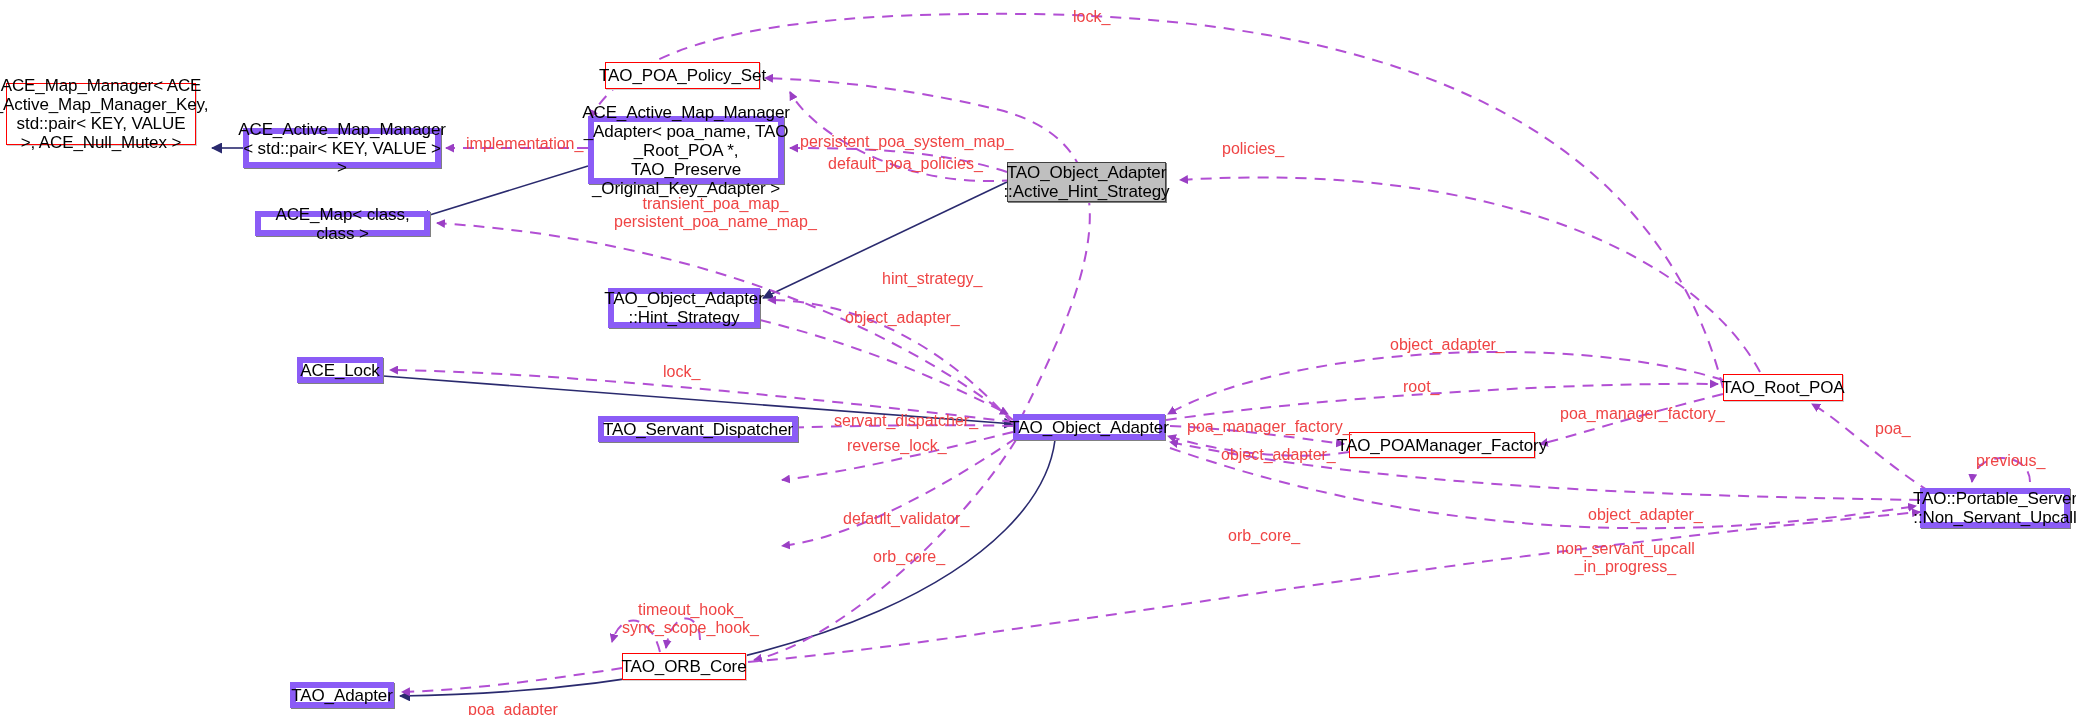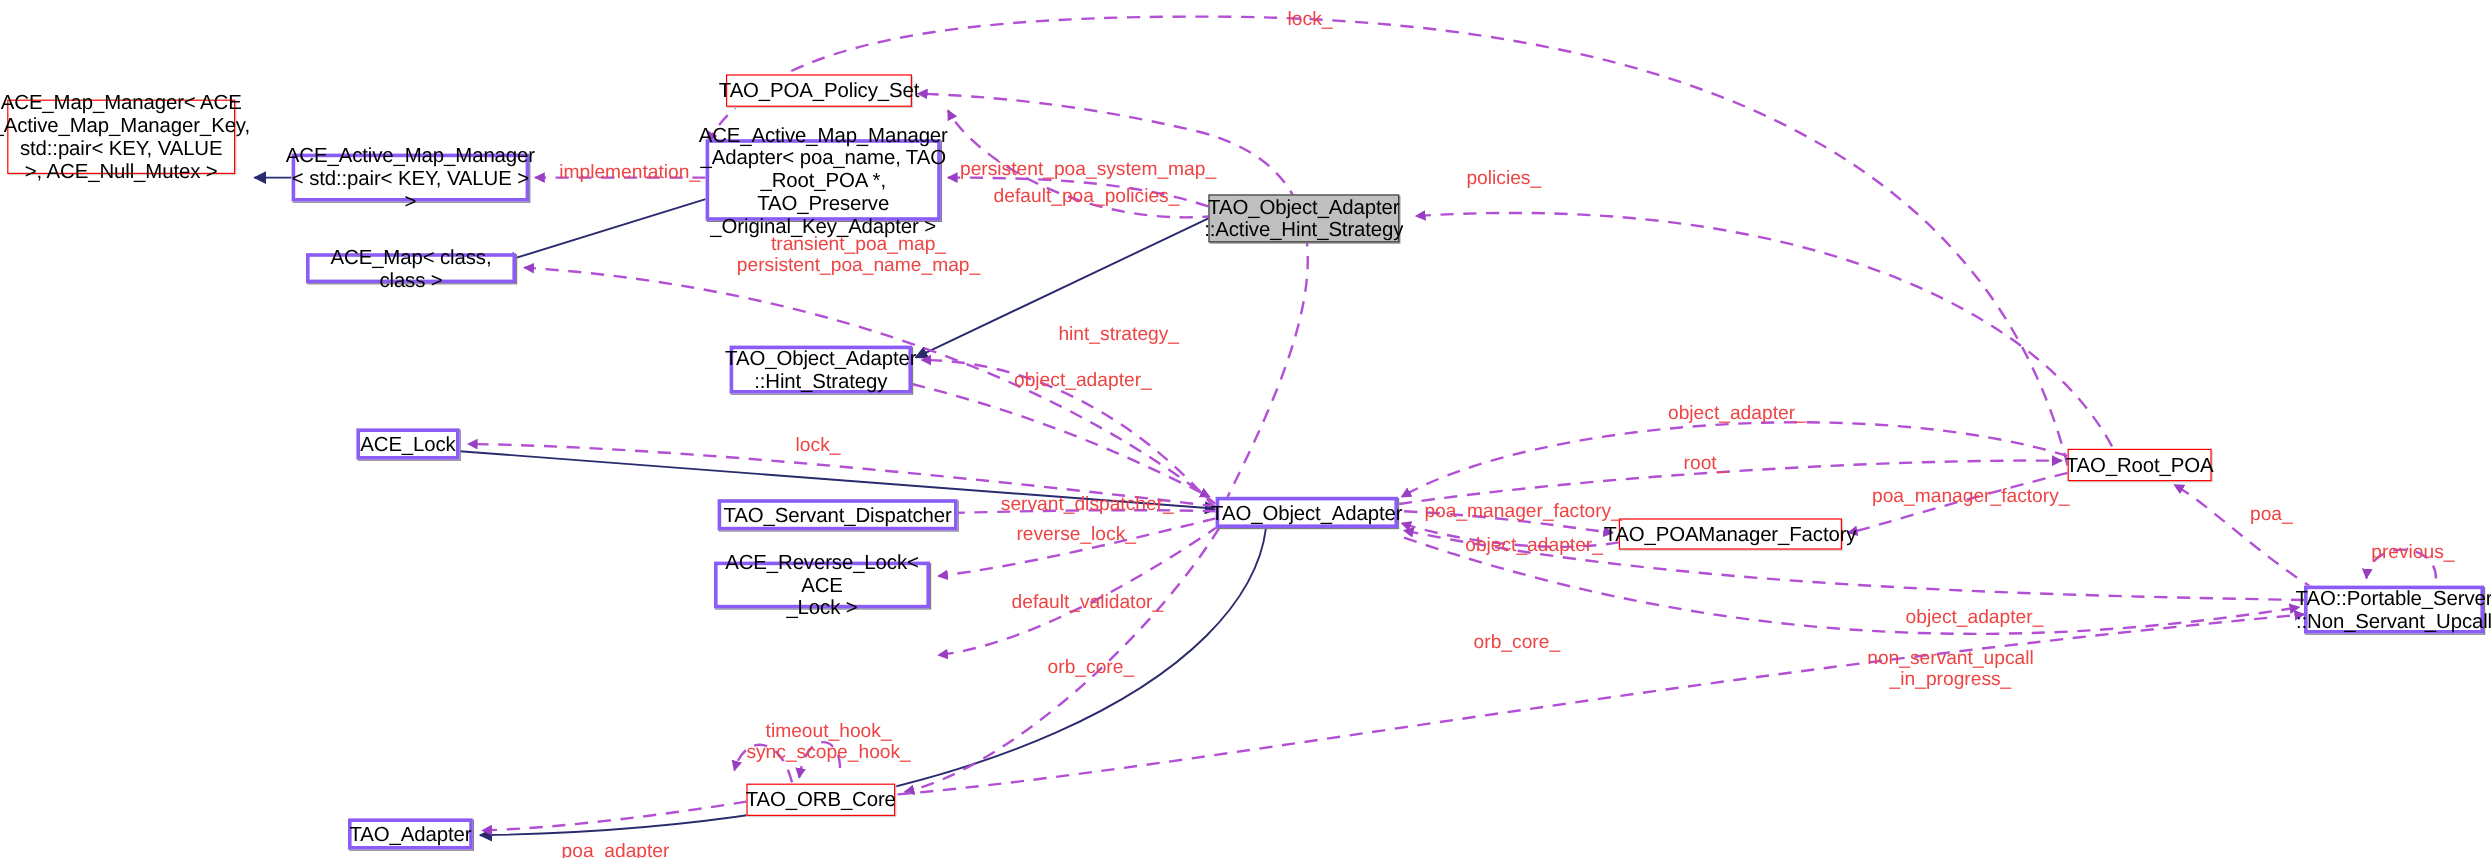--- a/index.html
+++ b/index.html
@@ -23,21 +23,21 @@
     height: 715px;
   }
   .node {
     position: absolute;
     box-sizing: border-box;
     display: flex;
     align-items: center;
     justify-content: center;
     text-align: center;
     background: #ffffff;
-    border: 3px solid #8b5cf6;
+    border: 6px solid #8b5cf6;
     color: #000000;
     font-size: 17px;
     line-height: 19px;
     letter-spacing: -0.1px;
     white-space: pre-line;
     box-shadow: 1px 1px 0 0 #808080;
     z-index: 5;
   }
   .node.red {
     border: 1px solid #ff0000;
@@ -151,22 +151,20 @@
   <div class="node" style="left:588px; top:116px; width:196px; height:68px;">ACE_Active_Map_Manager
 _Adapter&lt; poa_name, TAO
 _Root_POA *, TAO_Preserve
 _Original_Key_Adapter &gt;</div>
   <div class="node current" style="left:1007px;top:162px; width:159px; height:40px;">TAO_Object_Adapter
 ::Active_Hint_Strategy</div>
   <div class="node" style="left:608px; top:288px; width:152px; height:40px;">TAO_Object_Adapter
 ::Hint_Strategy</div>
   <div class="node" style="left:297px; top:357px; width:86px;  height:26px;text-align:center;">ACE_Lock</div>
   <div class="node" style="left:598px; top:416px; width:200px; height:26px;">TAO_Servant_Dispatcher</div>
-  <div class="node" style="left:595px; top:468px; width:180px; height:39px;">ACE_Reverse_Lock&lt; ACE
-_Lock &gt;</div>
   <div class="node" style="left:1013px;top:414px; width:152px; height:26px;">TAO_Object_Adapter</div>
   <div class="node red" style="left:1349px;top:432px; width:186px; height:26px;">TAO_POAManager_Factory</div>
   <div class="node red" style="left:1723px;top:374px; width:120px; height:27px;">TAO_Root_POA</div>
   <div class="node" style="left:1920px;top:488px; width:150px; height:40px;">TAO::Portable_Server
 ::Non_Servant_Upcall</div>
   <div class="node red" style="left:622px; top:653px; width:124px; height:27px;">TAO_ORB_Core</div>
   <div class="node" style="left:290px; top:682px; width:104px; height:26px;text-align:right;">TAO_Adapter</div>
 
   <div class="edge-label" style="left:1073px; top:8px;">lock_</div>
   <div class="edge-label" style="left:466px;  top:135px;">implementation_</div>
@@ -180,21 +178,21 @@
   <div class="edge-label" style="left:1390px; top:336px;">object_adapter_</div>
   <div class="edge-label" style="left:663px;  top:363px;">lock_</div>
   <div class="edge-label" style="left:1403px; top:378px;">root_</div>
   <div class="edge-label" style="left:1560px; top:405px;">poa_manager_factory_</div>
   <div class="edge-label" style="left:1875px; top:420px;">poa_</div>
   <div class="edge-label" style="left:834px;  top:412px;">servant_dispatcher_</div>
   <div class="edge-label" style="left:847px;  top:437px;">reverse_lock_</div>
   <div class="edge-label" style="left:1187px; top:418px;">poa_manager_factory_</div>
   <div class="edge-label" style="left:1221px; top:446px;">object_adapter_</div>
   <div class="edge-label" style="left:1976px; top:452px;">previous_</div>
-  <div class="edge-label" style="left:843px;  top:494px;">default_validator_</div>
+  <div class="edge-label" style="left:843px;  top:510px;">default_validator_</div>
   <div class="edge-label" style="left:1588px; top:506px;">object_adapter_</div>
   <div class="edge-label" style="left:873px;  top:548px;">orb_core_</div>
   <div class="edge-label" style="left:1228px; top:527px;">orb_core_</div>
   <div class="edge-label" style="left:1556px; top:540px;">non_servant_upcall
 _in_progress_</div>
   <div class="edge-label" style="left:622px;  top:601px;">timeout_hook_
 sync_scope_hook_</div>
   <div class="edge-label" style="left:468px;  top:661px;margin-top:40px;">poa_adapter_</div>
 
 </div>

